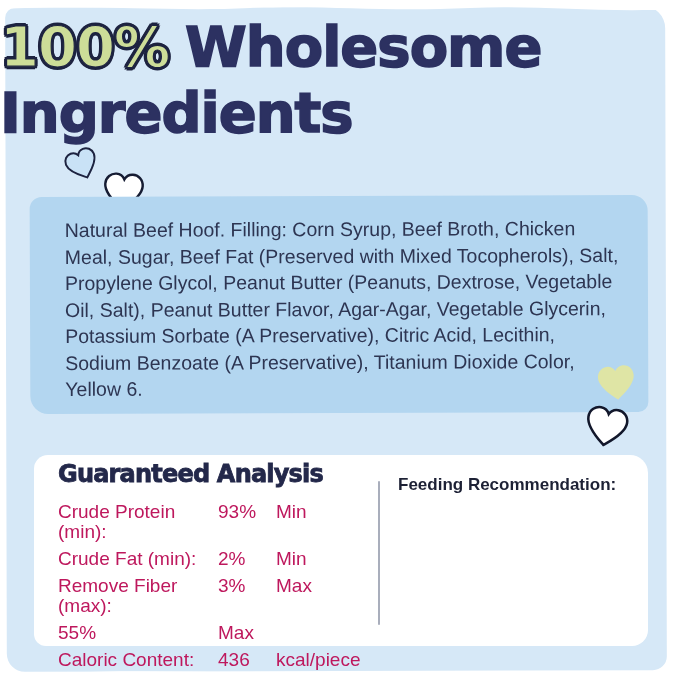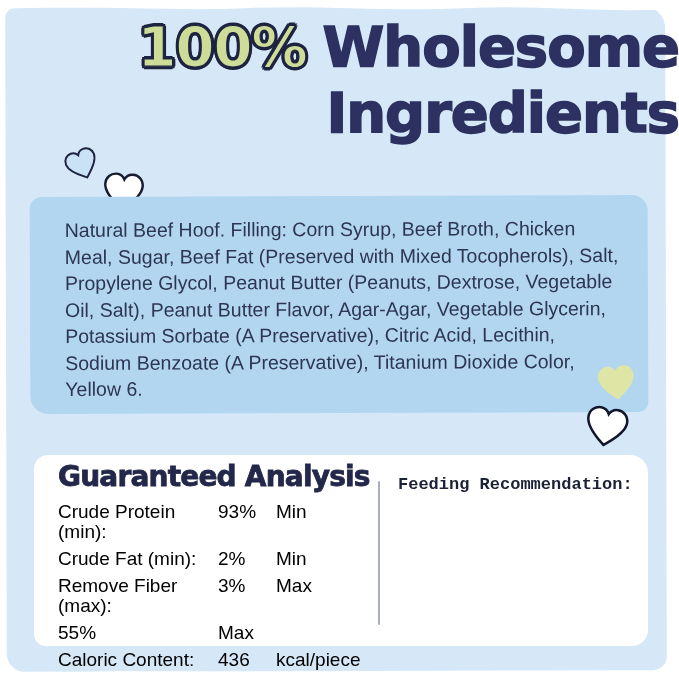--- a/index.html
+++ b/index.html
@@ -14,21 +14,21 @@
     border-radius:10px 22px 14px 18px;
     transform:rotate(-0.15deg);
   }
   svg.edge-wave{position:absolute;left:0;width:679px;display:block;}
   .wave-top{top:0;height:24px;}
   .wave-bottom{bottom:0;height:16px;}
 
   
   .title{
     position:absolute;top:14px;left:0;width:100%;
-    text-align:right;
+    text-align:left;
     font-family:"DejaVu Sans",sans-serif;
     font-weight:bold;
     font-size:56px;line-height:66px;
     color:var(--navy,#2c3161);
     -webkit-text-stroke:1.6px var(--navy,#2c3161);
     letter-spacing:-1px;
   }
   .title .hl{
     color:var(--green,#cddd98);
     -webkit-text-stroke:1.2px #1d2340;
@@ -63,33 +63,33 @@
   }
 
   
   .card{
     position:absolute;left:34px;top:455px;width:614px;height:191px;
     background:#ffffff;border-radius:14px 18px 16px 12px;
   }
   .ga-heading{
     position:absolute;left:24px;top:5px;
     font-family:"DejaVu Sans",sans-serif;font-weight:bold;
-    font-size:28px;letter-spacing:-0.8px;
+    font-size:24px;letter-spacing:-0.8px;
     color:var(--heading_navy,#23284a);
     -webkit-text-stroke:0.8px var(--heading_navy,#23284a);
   }
   .ga-table{position:absolute;left:24px;top:47px;}
   .ga-row{display:grid;grid-template-columns:160px 58px auto;margin-bottom:7px;
-    font-size:19px;color:#000000;line-height:20px;}
+    font-size:19px;color:#be185d;line-height:20px;}
   .divider{
     position:absolute;left:344px;top:26px;width:2px;height:144px;
     background:var(--divider,#a9aebc);border-radius:2px;
   }
   .feeding{position:absolute;left:364px;top:20px;width:242px;
-    font-family:Liberation Mono, monospace;}
+    font-family:Liberation Sans, sans-serif;}
   .feeding-heading{font-size:17px;font-weight:bold;color:#1d2135;}
   .feeding-body{margin-top:9px;font-size:15.8px;line-height:24.3px;color:#2b2b3c;}
 </style>
 </head>
 <body>
 
 <div class="bg-blue"></div>
 
 <svg class="edge-wave wave-top" viewBox="0 0 679 24" preserveAspectRatio="none">
   <path d="M0,0 H679 V9 C600,13 540,5 470,8 C380,12 330,5 250,8 C170,12 90,4 0,9 Z" fill="#ffffff"></path>

